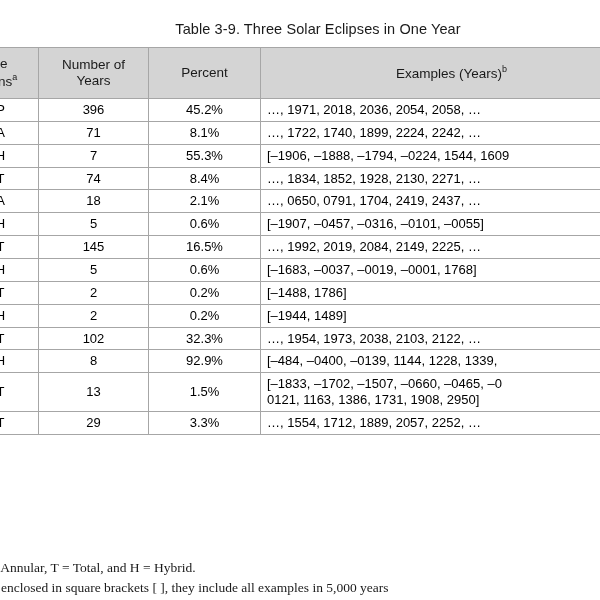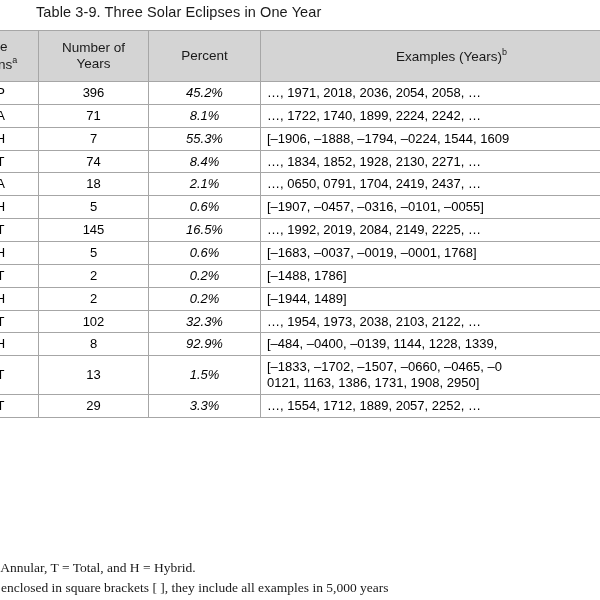--- a/index.html
+++ b/index.html
@@ -14,24 +14,24 @@
   }
 
   .page {
     position: relative;
     width: 600px;
     height: 600px;
     box-sizing: border-box;
   }
 
   .table-title {
-    text-align: left;
+    text-align: center;
     font-size: 14.5px;
     color: #1a1a1a;
-    padding-top: 4px;
+    padding-top: 21px;
     padding-bottom: 10px;
     letter-spacing: 0.1px;
     margin-left: 36px;
   }
 
   table.eclipse-table {
     border-collapse: collapse;
     table-layout: fixed;
     
     position: relative;
@@ -62,21 +62,21 @@
   .col-pct { width: 112px; }
   .col-ex  { width: 382px; }
 
   tbody td {
     background: #ffffff;
     font-size: 13px;
   }
 
   td.c-seq { text-align: center; }
   td.c-num { text-align: center; }
-  td.c-pct { text-align: center; font-style: italic; }
+  td.c-pct { text-align: center; }
   td.c-ex  { text-align: left; padding-left: 8px; white-space: nowrap; overflow: hidden; }
 
   td.c-ex.wrap { white-space: normal; }
 
   sup {
     font-size: 9px;
     vertical-align: super;
   }
 
   .footnotes {

